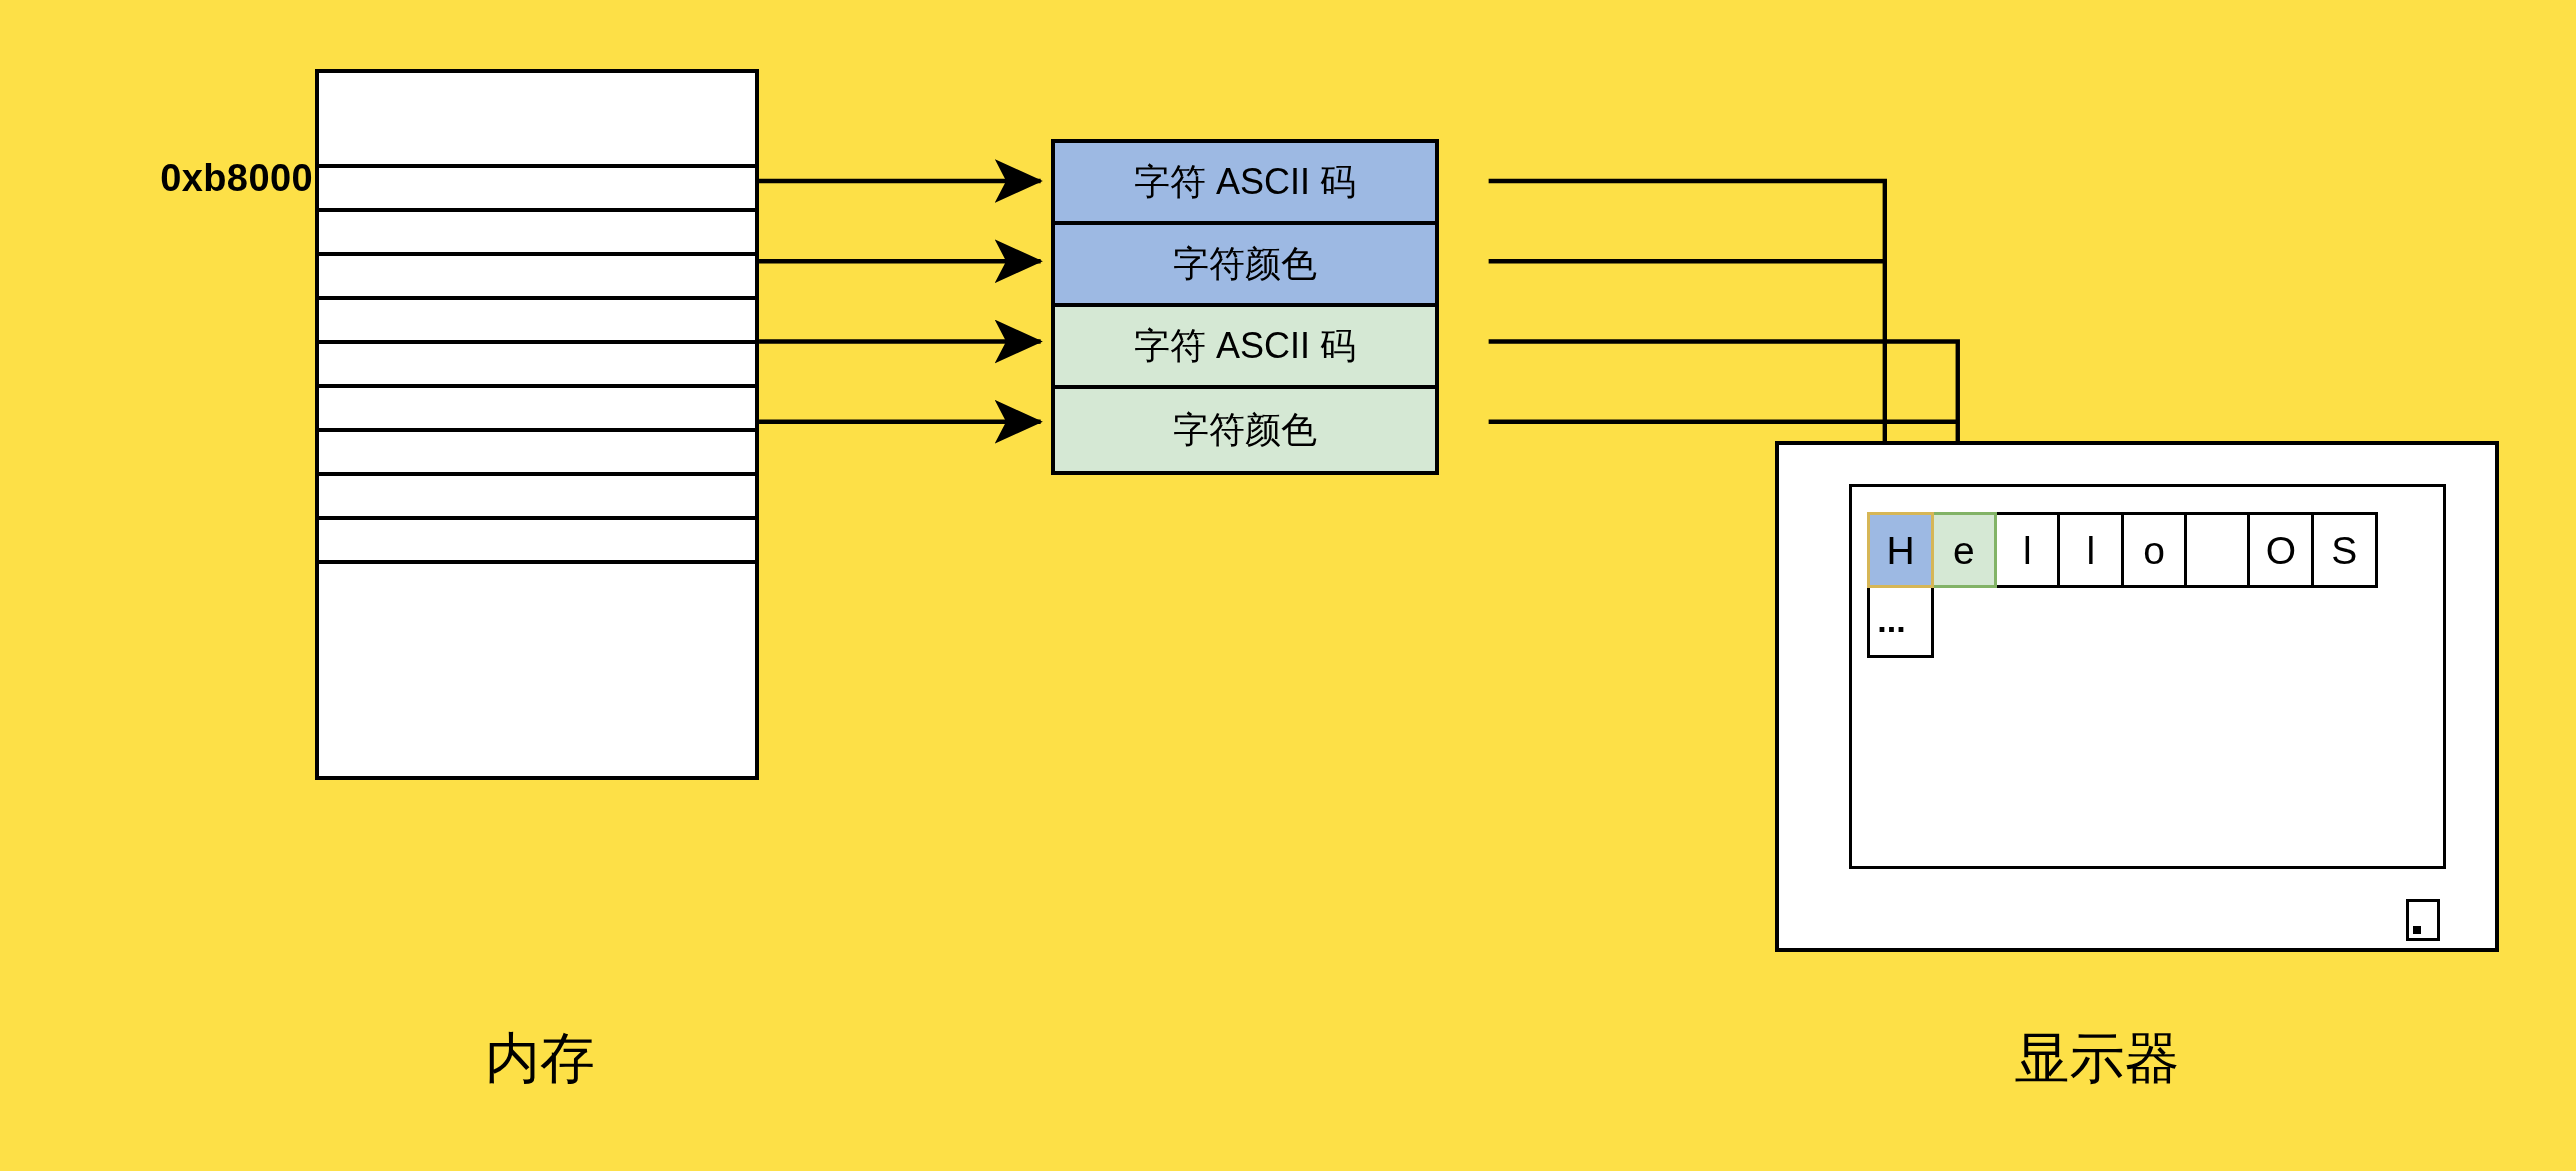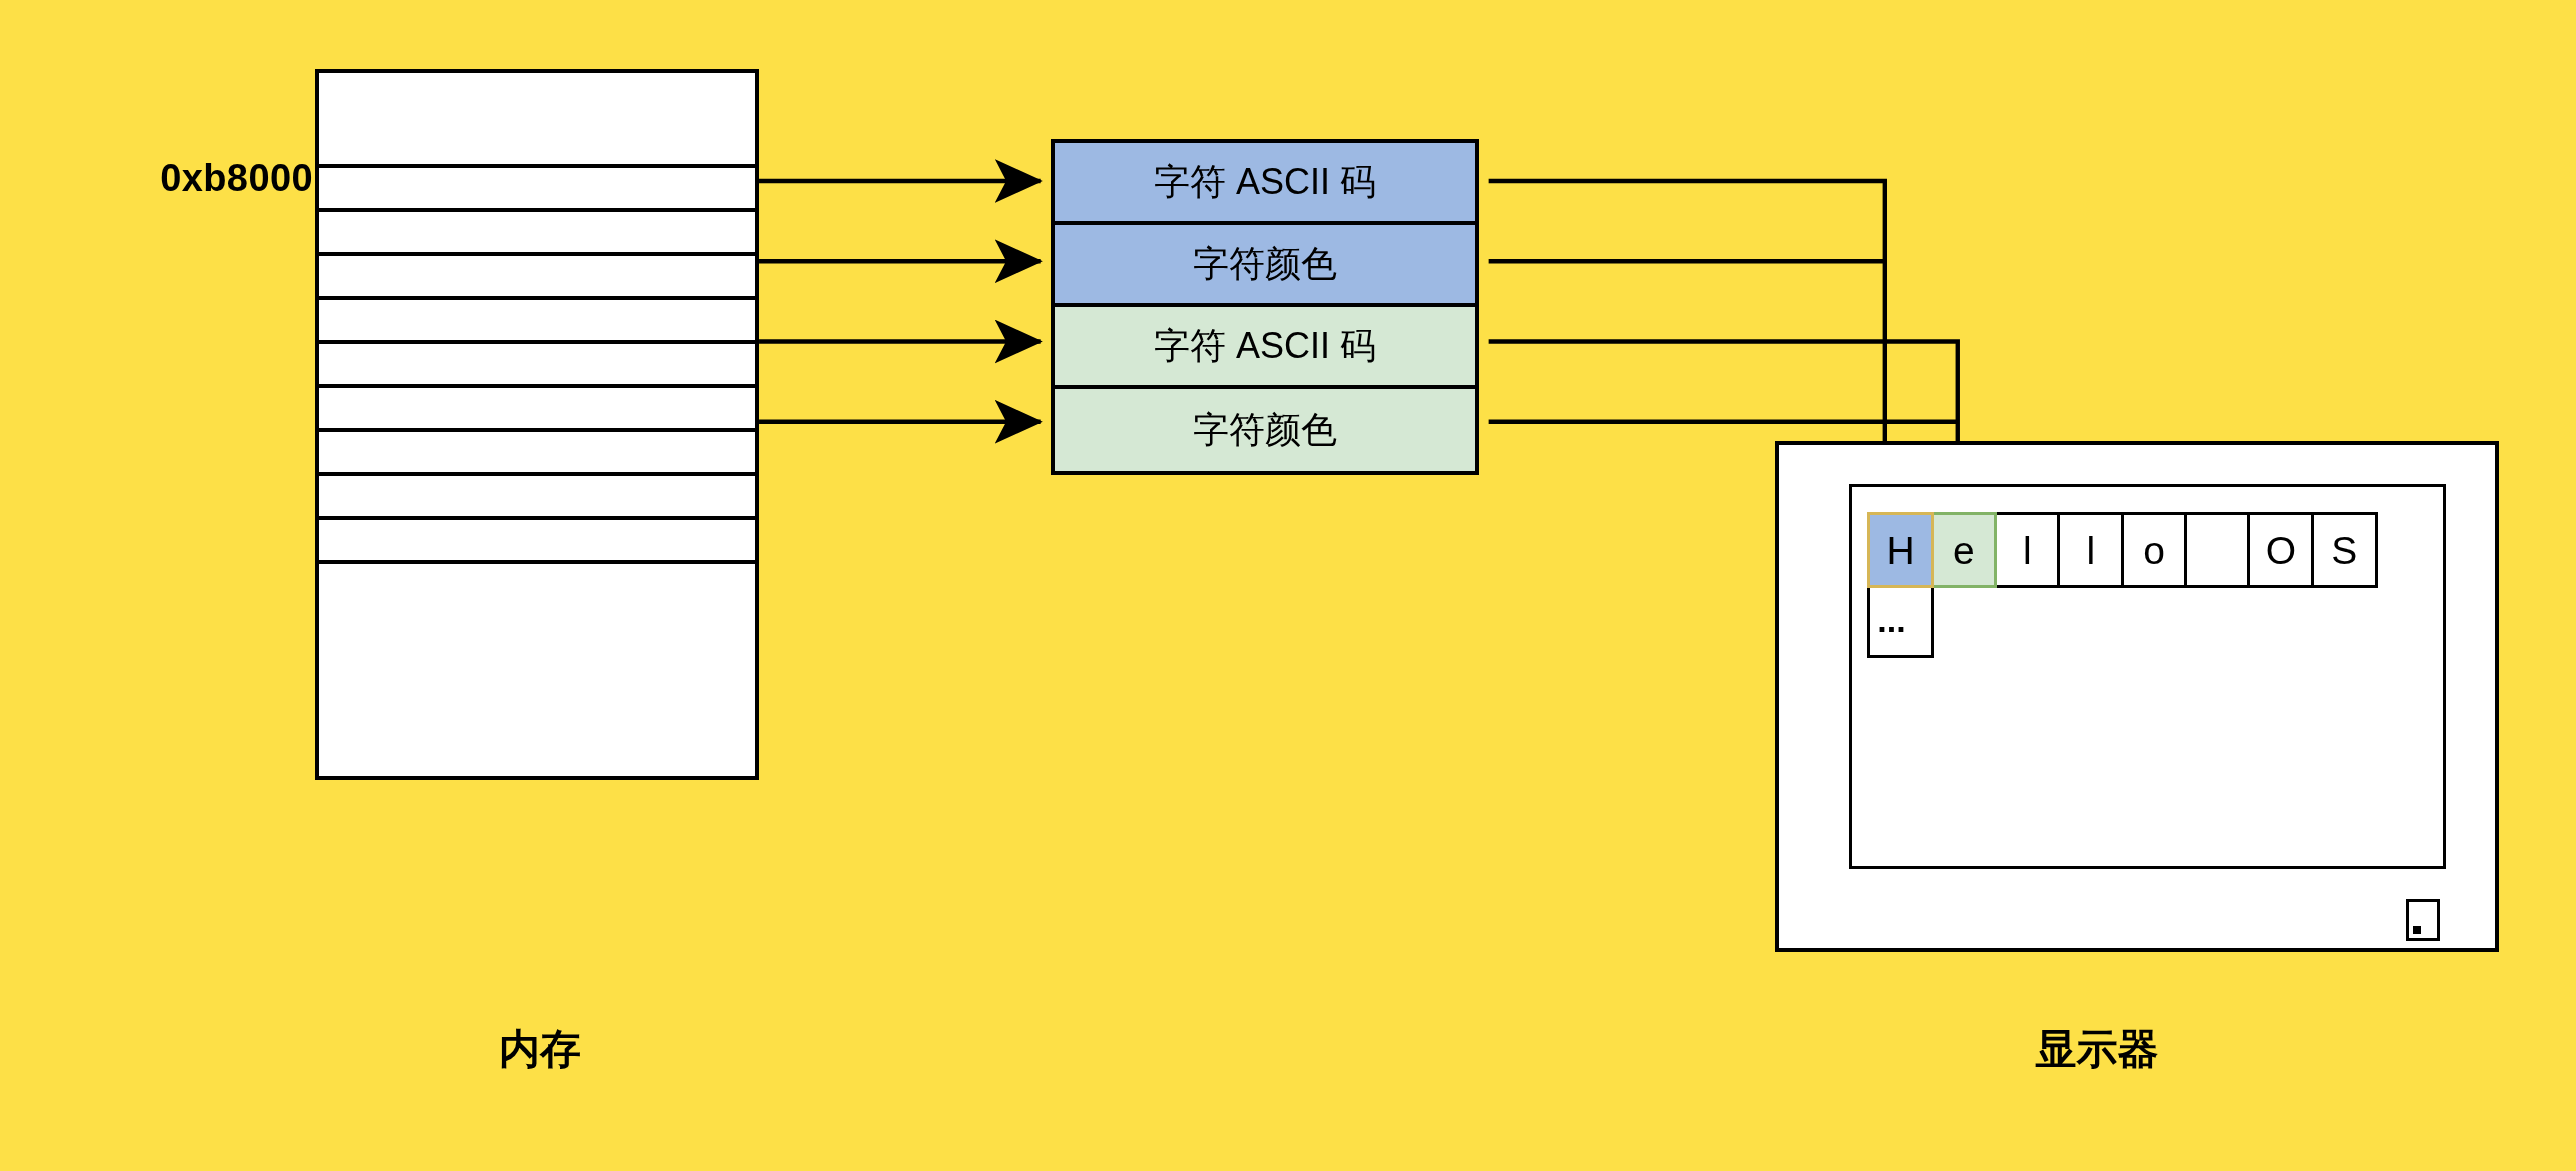--- a/index.html
+++ b/index.html
@@ -56,21 +56,21 @@
     border-bottom: 4.4px solid #000000;
     background: #ffffff;
   }
   .mem-row:last-child { border-bottom: none; }
 
   
   #attr-stack {
     position: absolute;
     left: 1051px;
     top: 139px;
-    width: 428px;
+    width: 388px;
     border: 4.4px solid #000000;
     box-sizing: border-box;
   }
   .attr-row {
     box-sizing: border-box;
     height: 82px;
     border-bottom: 4.4px solid #000000;
     display: flex;
     align-items: center;
     justify-content: center;
@@ -169,24 +169,23 @@
     justify-content: flex-start;
     padding-left: 7.3px;
     font-size: 34px;
     font-weight: bold;
     line-height: 0.4;
   }
 
   
   .caption {
     position: absolute;
-    font-size: 41px;
+    font-size: 55px;
     white-space: nowrap;
     text-align: center;
-    font-weight: bold;
   }
   #caption-memory  { left: 365px;  top: 1022px; width: 350px; }
   #caption-monitor { left: 1922px; top: 1022px; width: 350px; }
 </style>
 </head>
 <body>
 
 <div id="stage">
 
   <svg id="wire-layer" viewBox="0 0 3530 1605" width="2576" height="1171" xmlns="http://www.w3.org/2000/svg">

